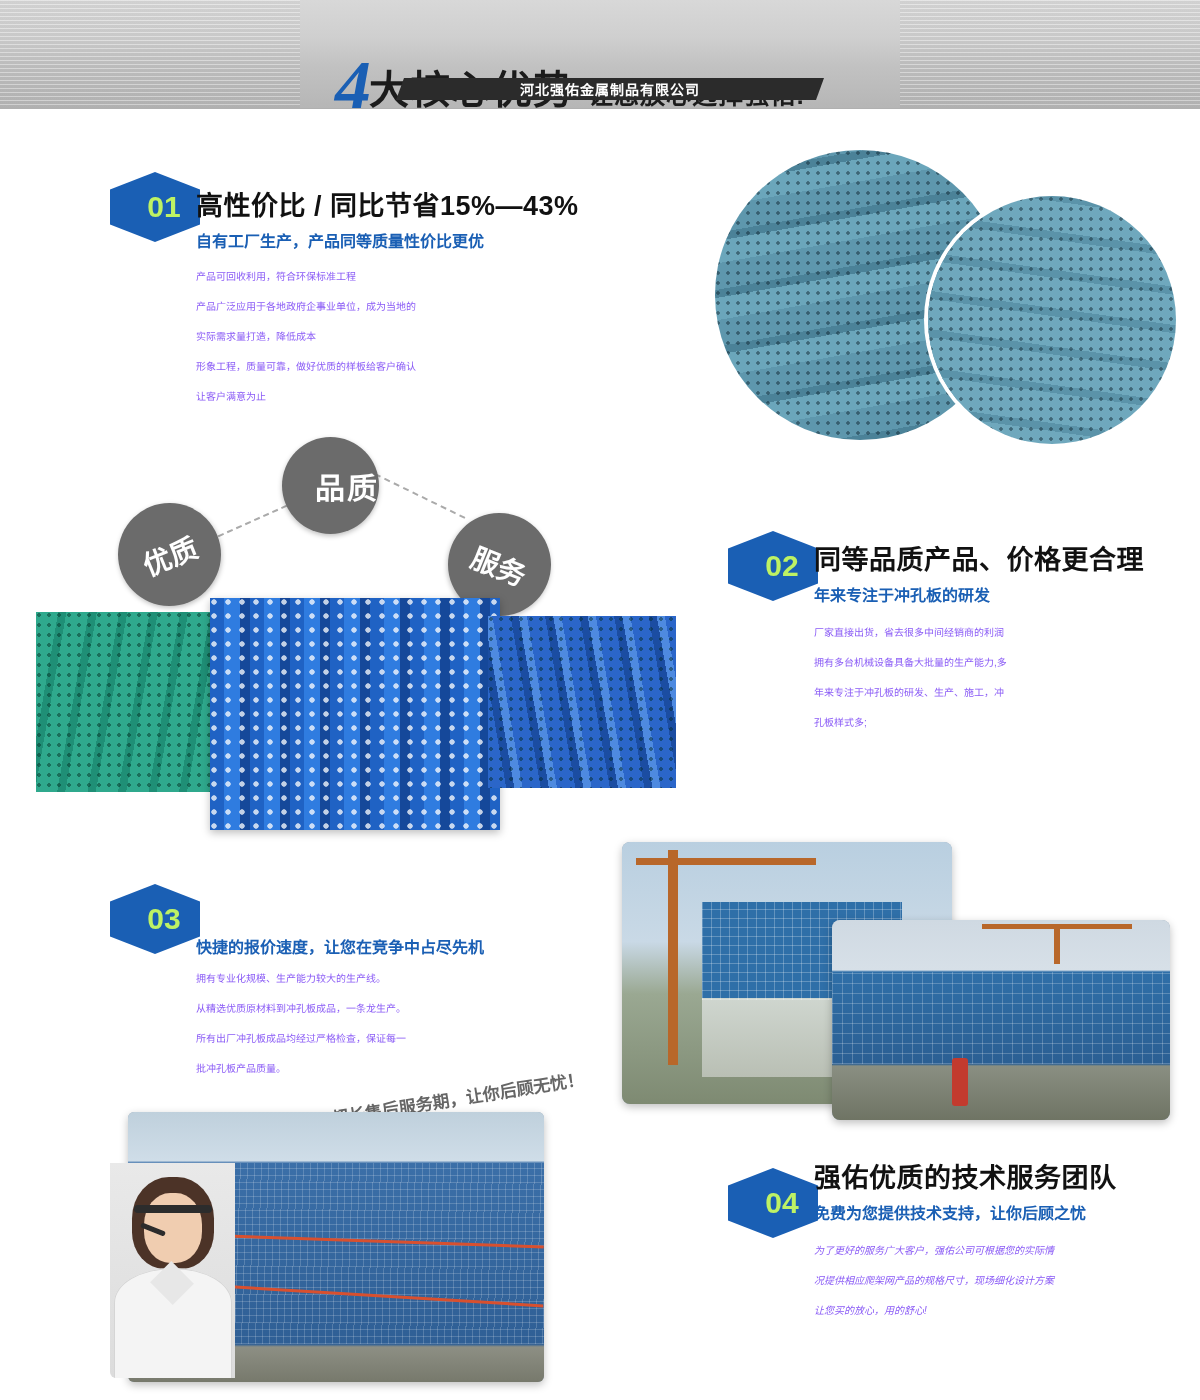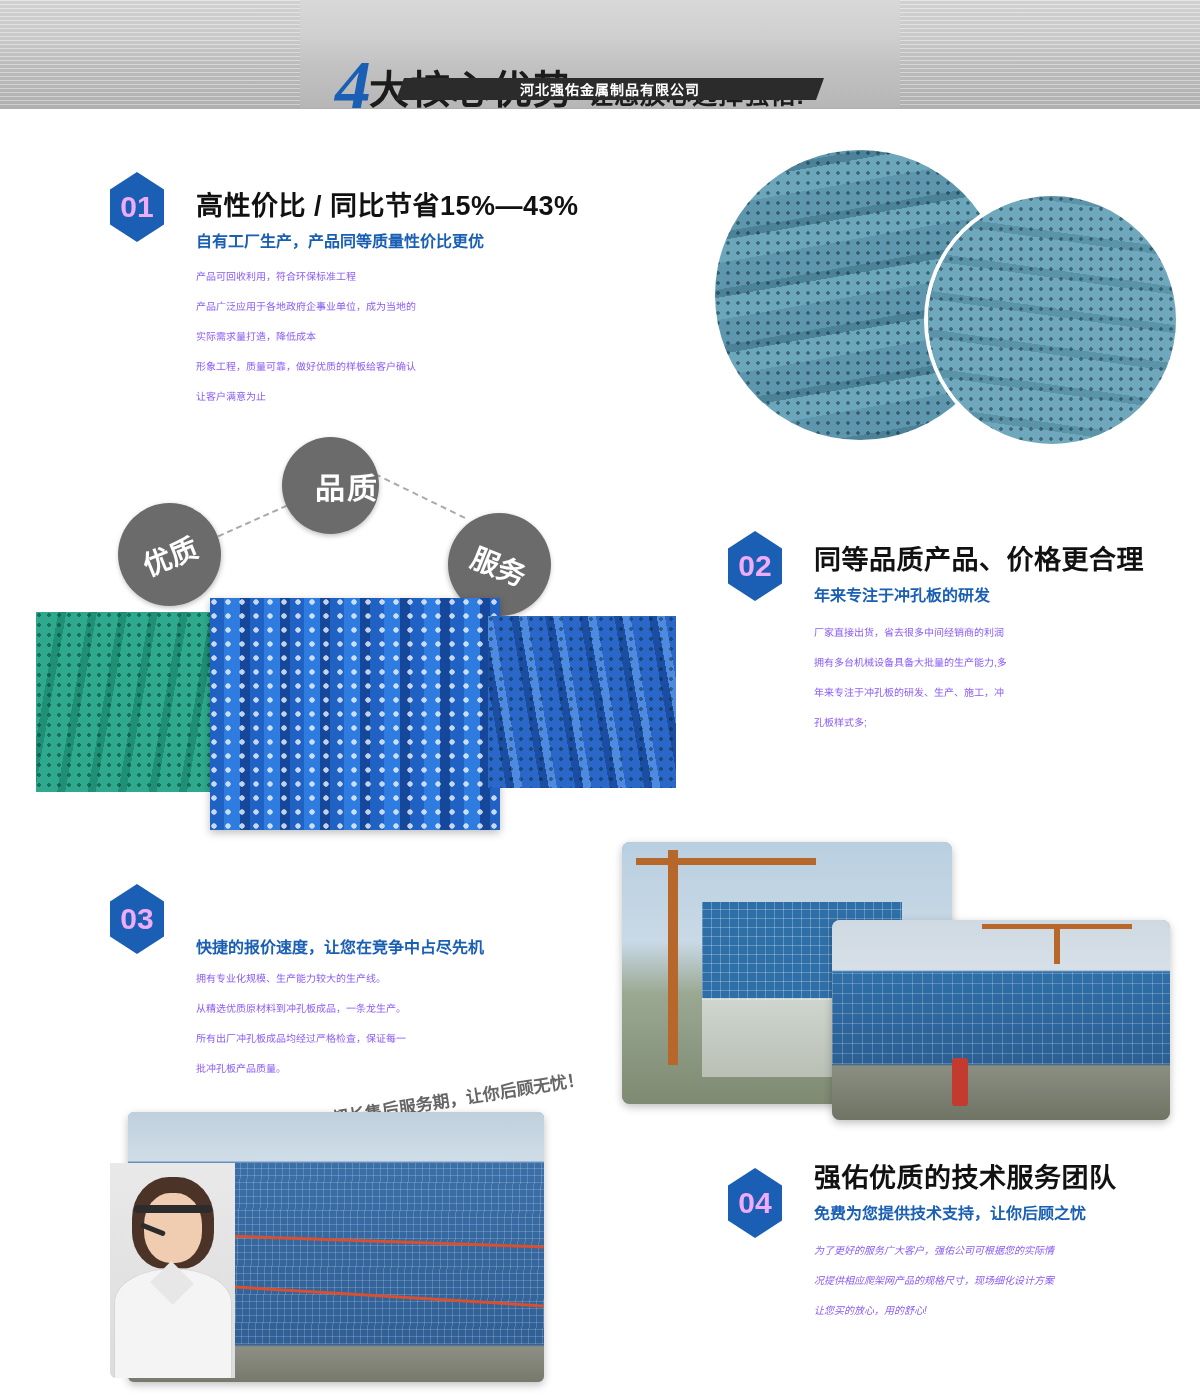--- a/index.html
+++ b/index.html
@@ -96,30 +96,31 @@
       rgba(0,0,0,0.03) 1px,
       rgba(0,0,0,0.03) 4px
     );
   }
   .header-stripe-left { left: 0; }
   .header-stripe-right { right: 0; }
 
   
   .num-badge {
     position: absolute;
-    width: 54px;
+    width: 72px;
     height: 70px;
     background: #1a5fb4;
-    color: #f0abfc;
+    color: #bef264;
     font-size: 30px;
     font-weight: bold;
     display: flex;
     align-items: center;
     justify-content: center;
     clip-path: polygon(50% 0%, 100% 25%, 100% 75%, 50% 100%, 0% 75%, 0% 25%);
+    padding-left: 18px;
   }
   .blk-title {
     position: absolute;
     font-size: 27px;
     font-weight: bold;
     color: #111;
     letter-spacing: 0.5px;
     white-space: nowrap;
   }
   .blk-sub {

